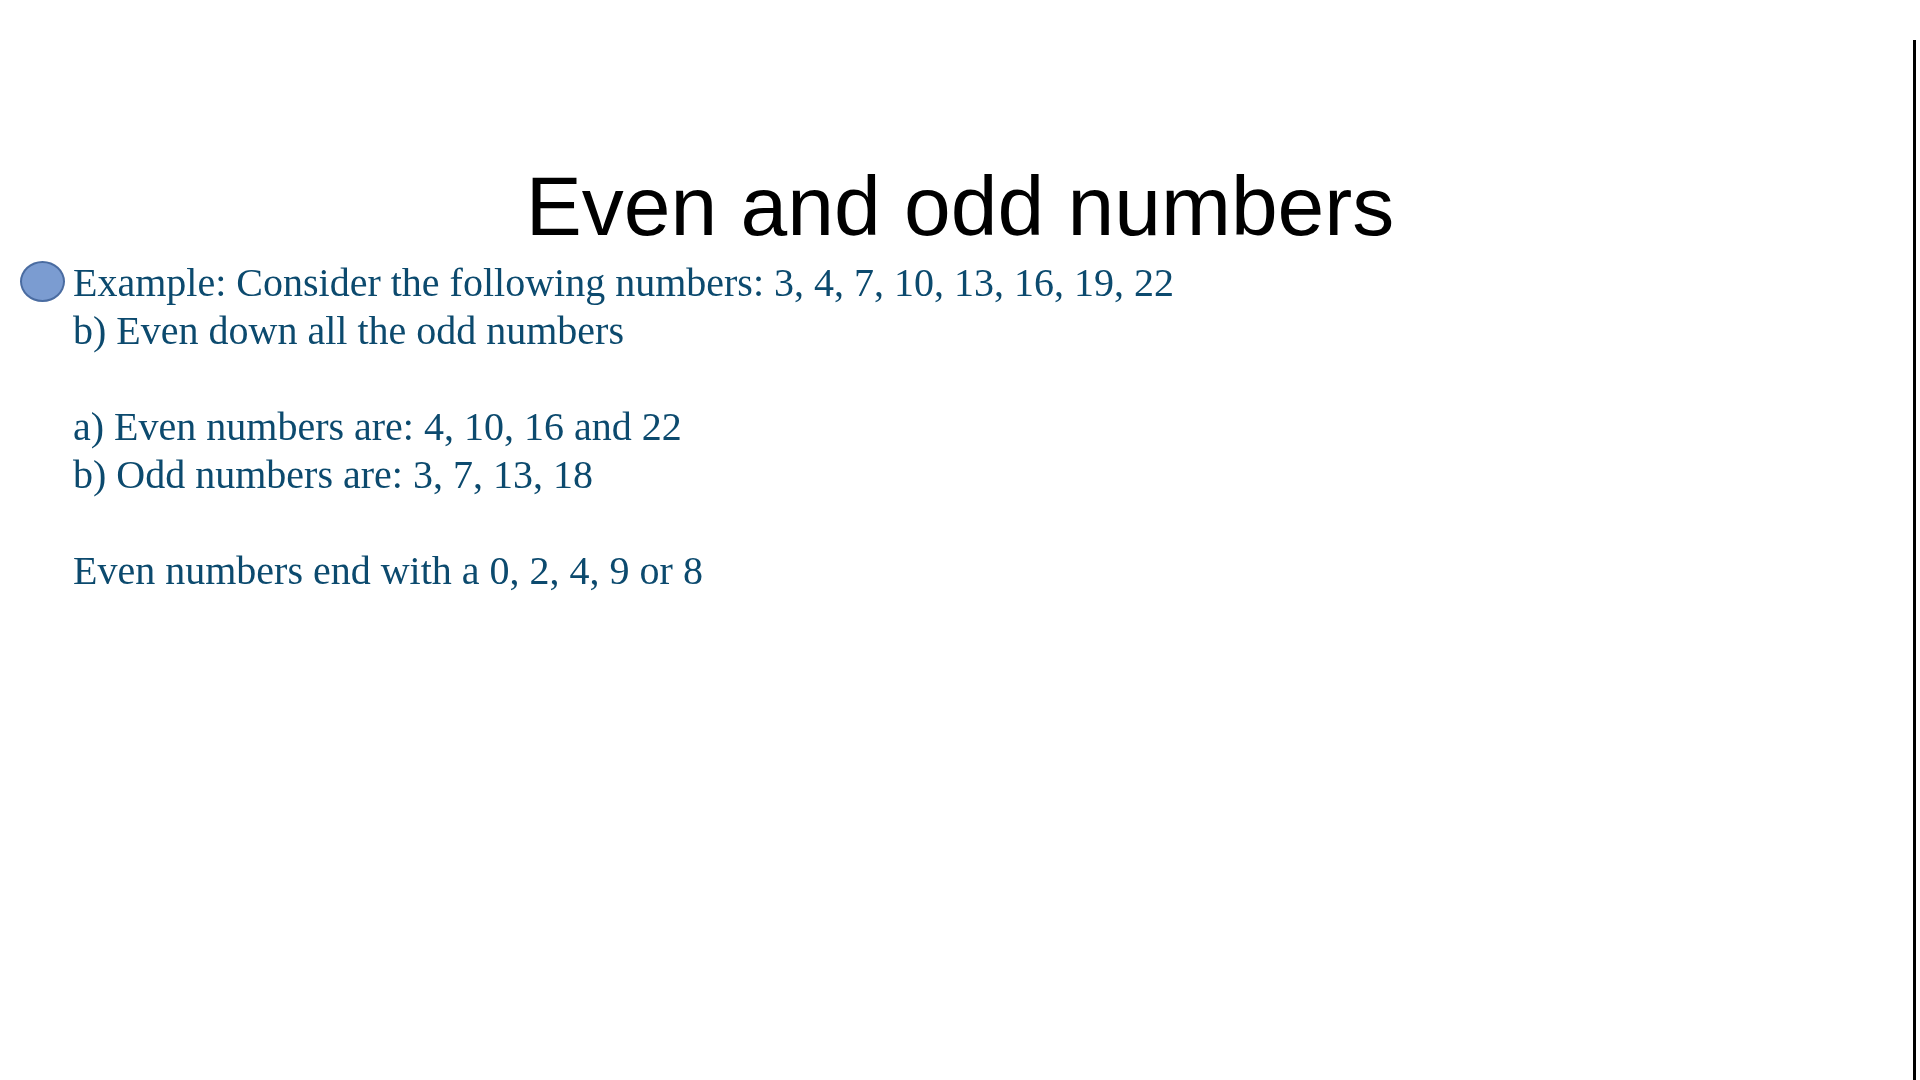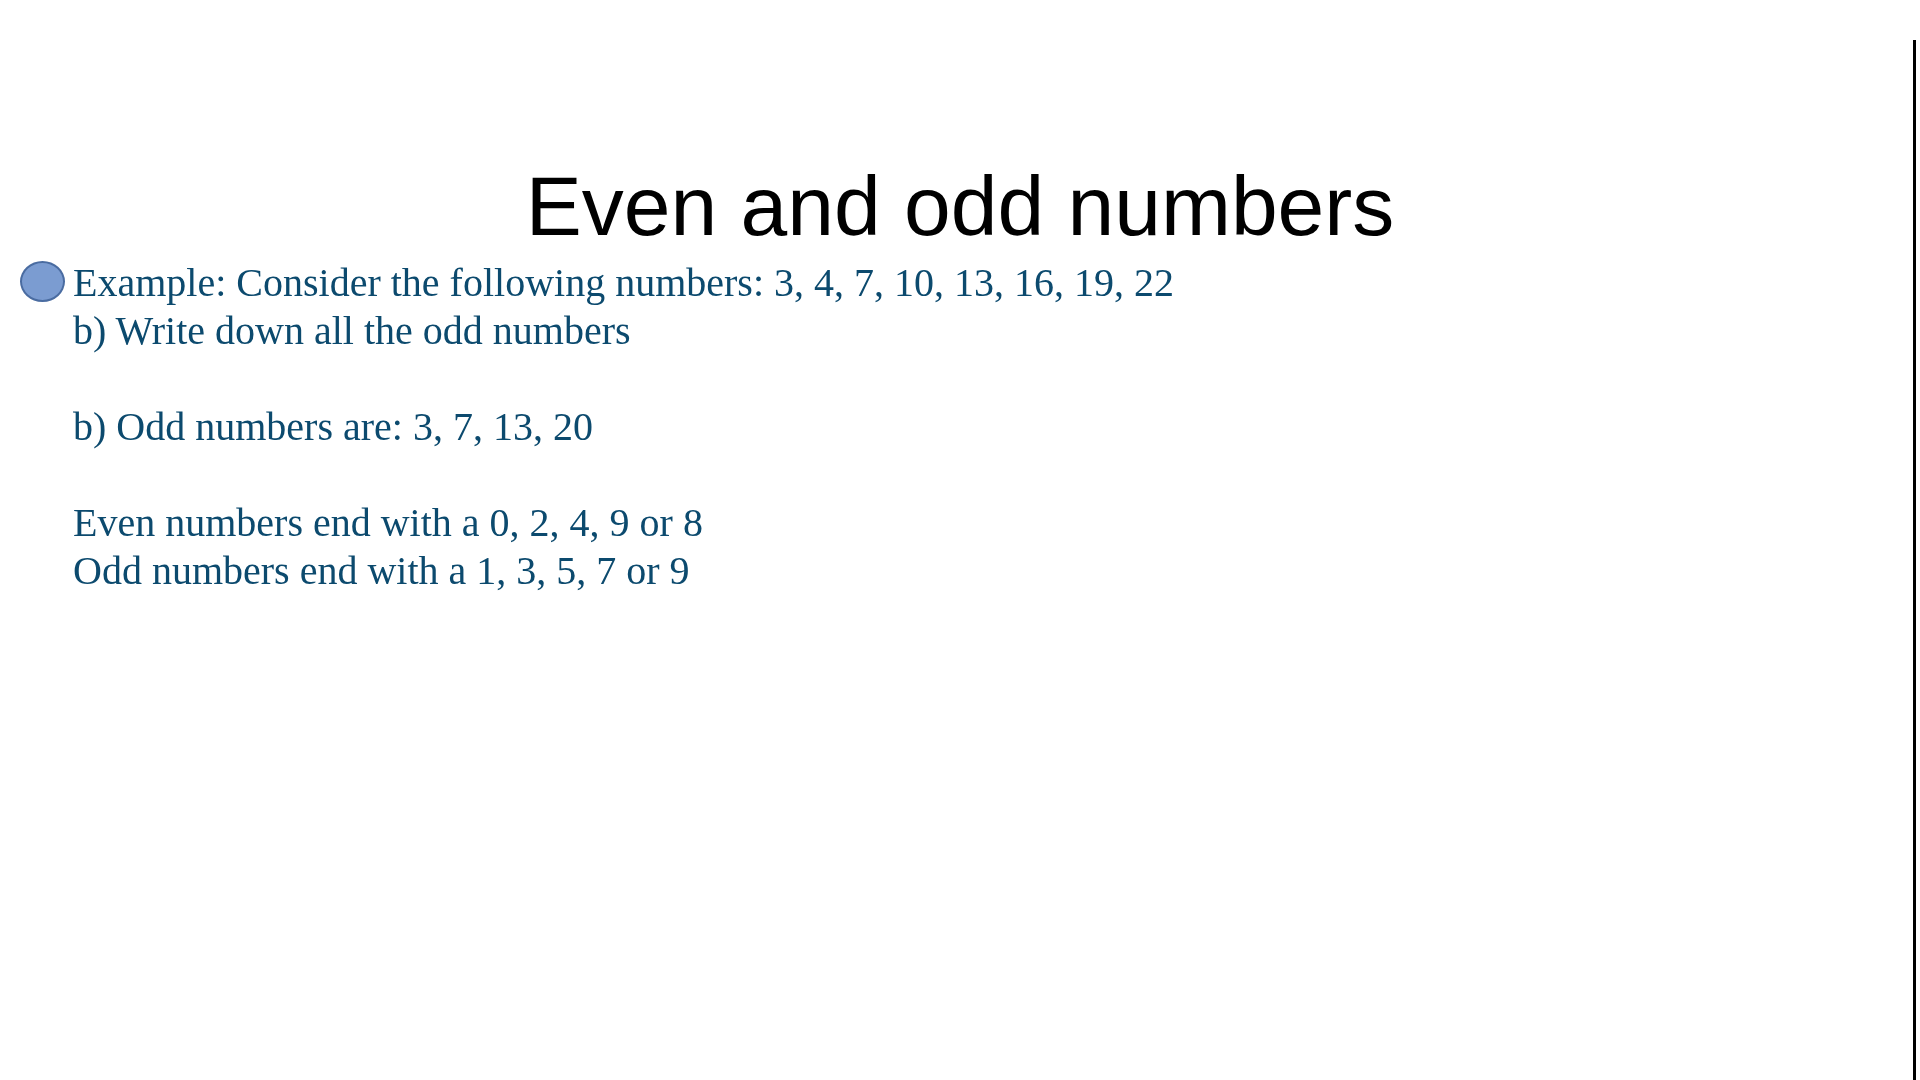--- a/index.html
+++ b/index.html
@@ -74,24 +74,24 @@
 <body>
 
 <div class="slide">
 
   <h1 class="slide-title">Even and odd numbers</h1>
 
   <span class="bullet"></span>
 
   <div class="content">
     <div class="body-line">Example: Consider the following numbers: 3, 4, 7, 10, 13, 16, 19, 22</div>
-    <div class="body-line">b) Write down all the odd numbers</div>
+    <div class="body-line">b) Even down all the odd numbers</div>
     <div class="body-line"></div>
-    <div class="body-line">b) Odd numbers are: 3, 7, 13, 20</div>
+    <div class="body-line">a) Even numbers are: 4, 10, 16 and 22</div>
+    <div class="body-line">b) Odd numbers are: 3, 7, 13, 18</div>
     <div class="body-line"></div>
     <div class="body-line">Even numbers end with a 0, 2, 4, 9 or 8</div>
-    <div class="body-line">Odd numbers end with a 1, 3, 5, 7 or 9</div>
   </div>
 
   <div class="boundary-bottom"></div>
   <div class="boundary-right"></div>
 
 </div>
 
 </body></html>

